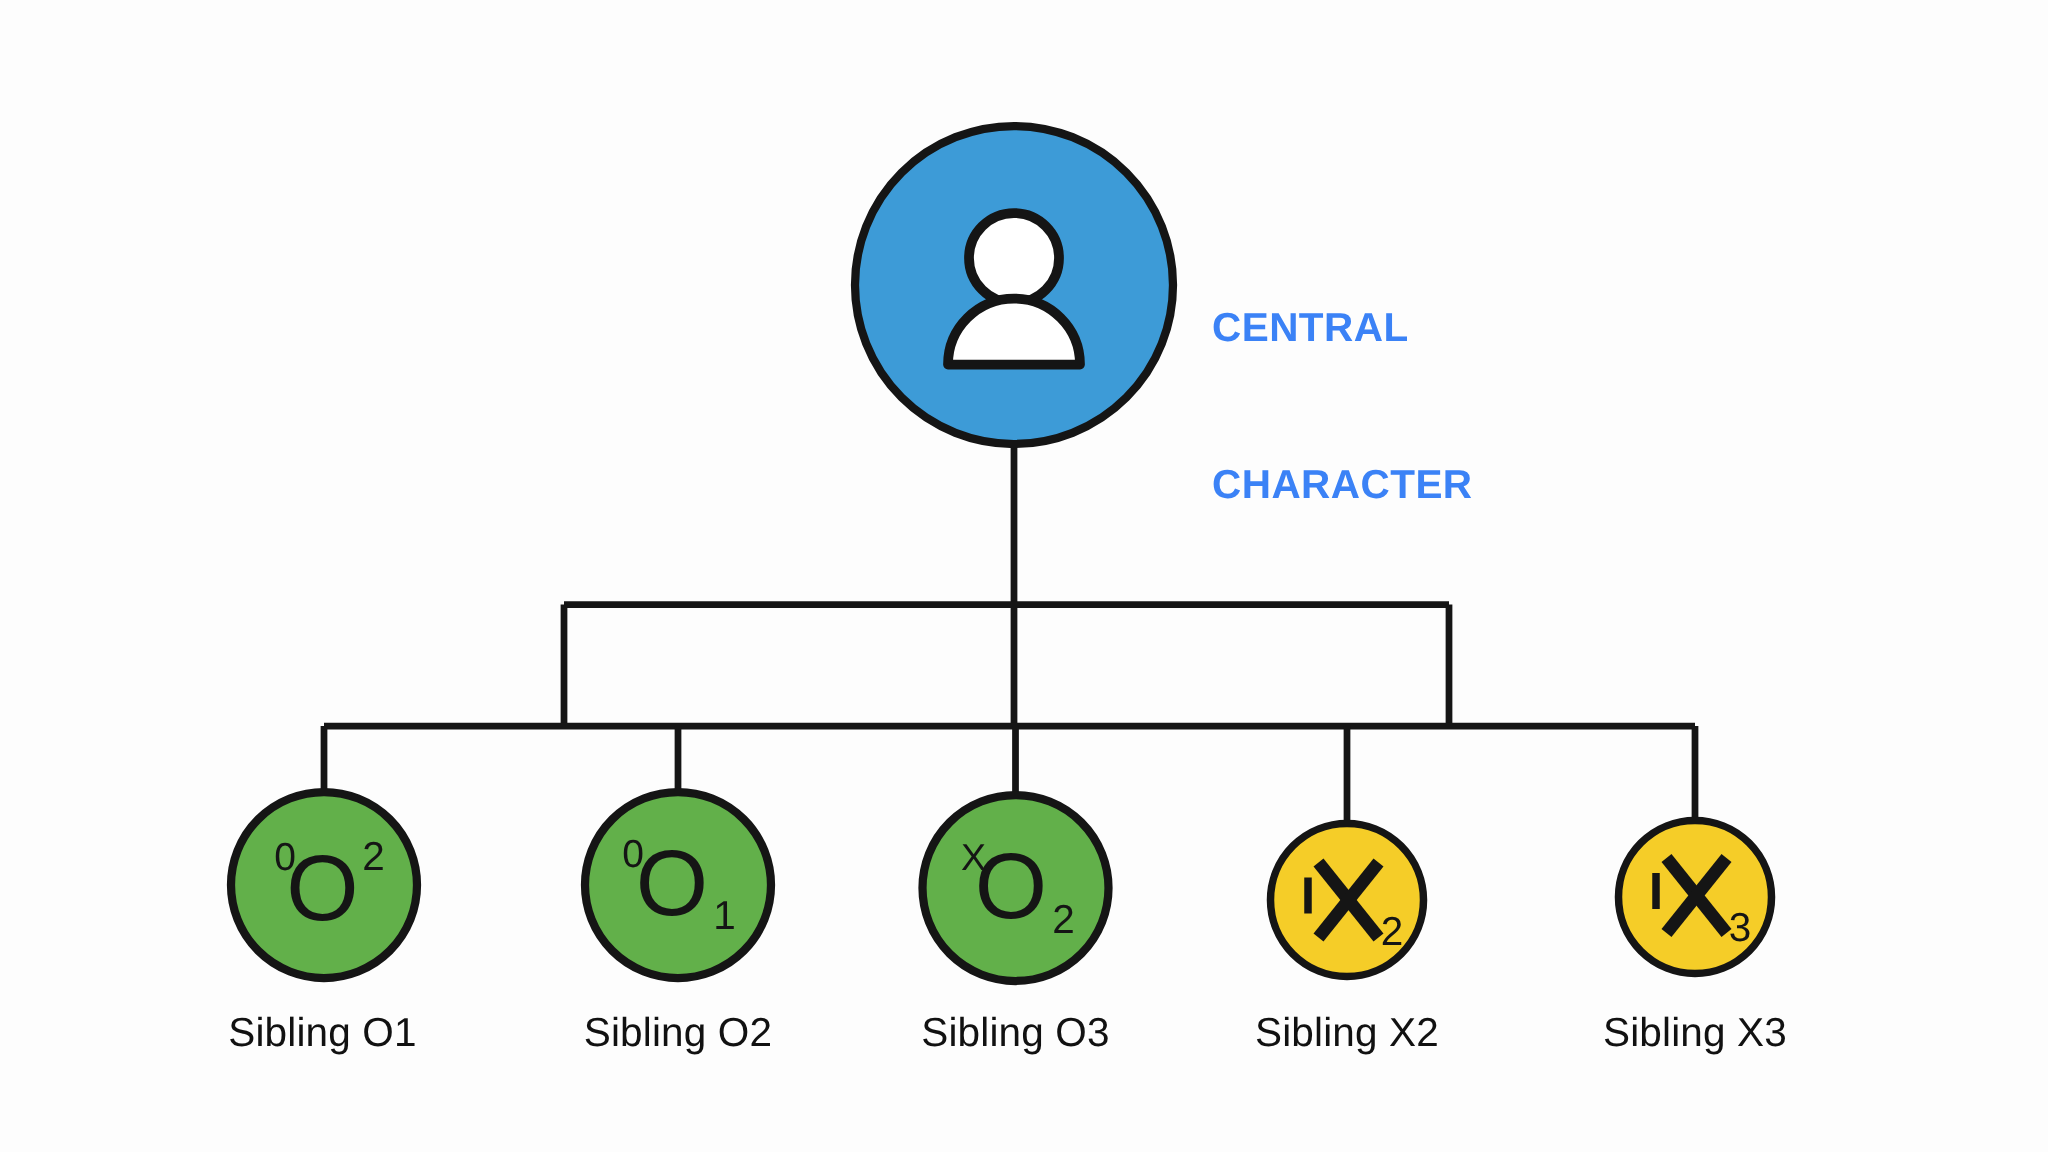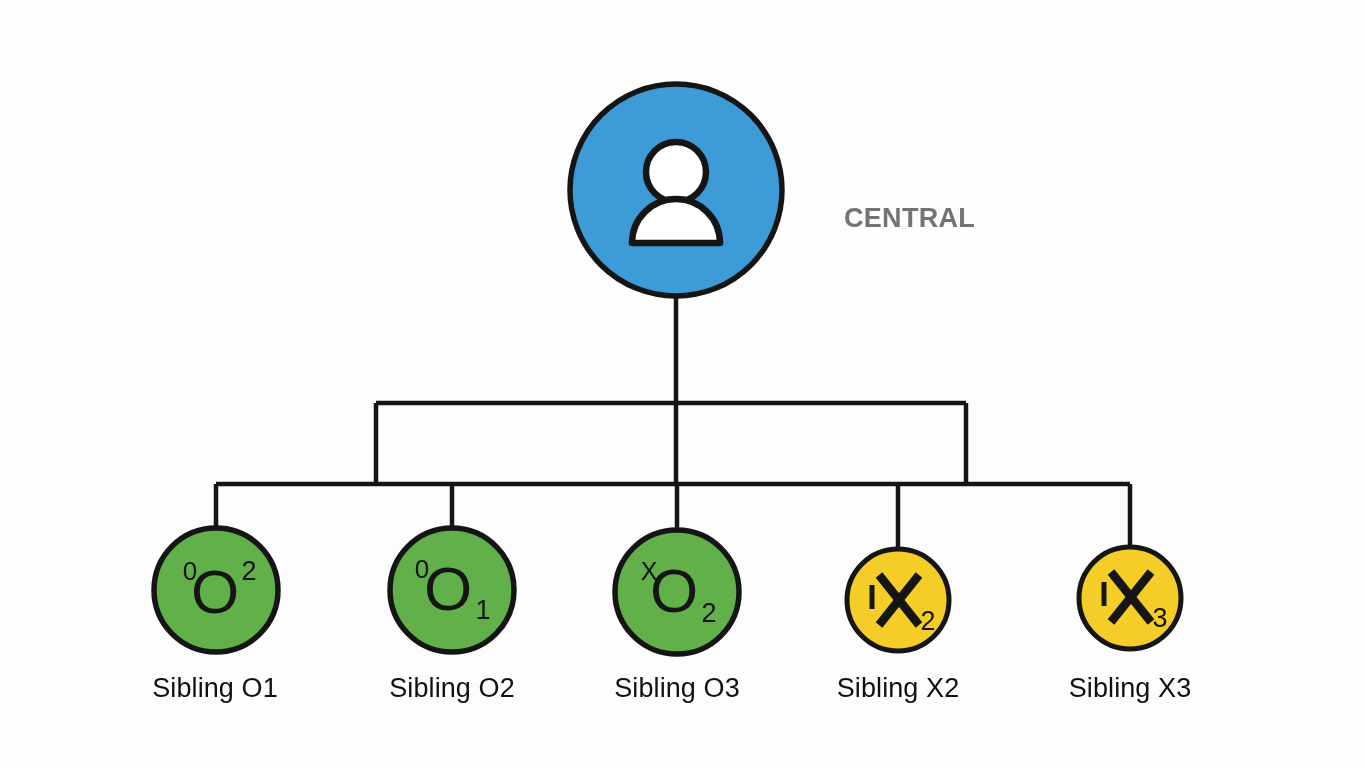--- a/index.html
+++ b/index.html
@@ -76,25 +76,24 @@
     text-anchor: middle;
     letter-spacing: 0.1px;
   }
   .central-label {
     position: absolute;
     left: 808px;
     top: 131px;
     font-family: "Liberation Sans", sans-serif;
     font-size: 27px;
     font-weight: 700;
-    color: #737373;
+    color: #3b82f6;
     line-height: 35px;
     letter-spacing: 0.3px;
     white-space: pre;
-    margin-left: 36px;
   }
 </style>
 </head>
 <body>
 
 <div id="stage">
 
   <svg class="diagram" viewBox="0 0 1365 768">
 
     <g>
@@ -162,15 +161,16 @@
       </g>
       <path class="i-stroke" d="M1104,582 L1104,606"></path>
       <text class="glyph-sub" x="1160" y="627" font-size="27" text-anchor="middle">3</text>
       <text class="node-label" x="1130" y="697">Sibling X3</text>
     </g>
 
   </svg>
 
   <div class="central-label">
     <div>CENTRAL</div>
+    <div>CHARACTER</div>
   </div>
 
 </div>
 
 </body></html>

